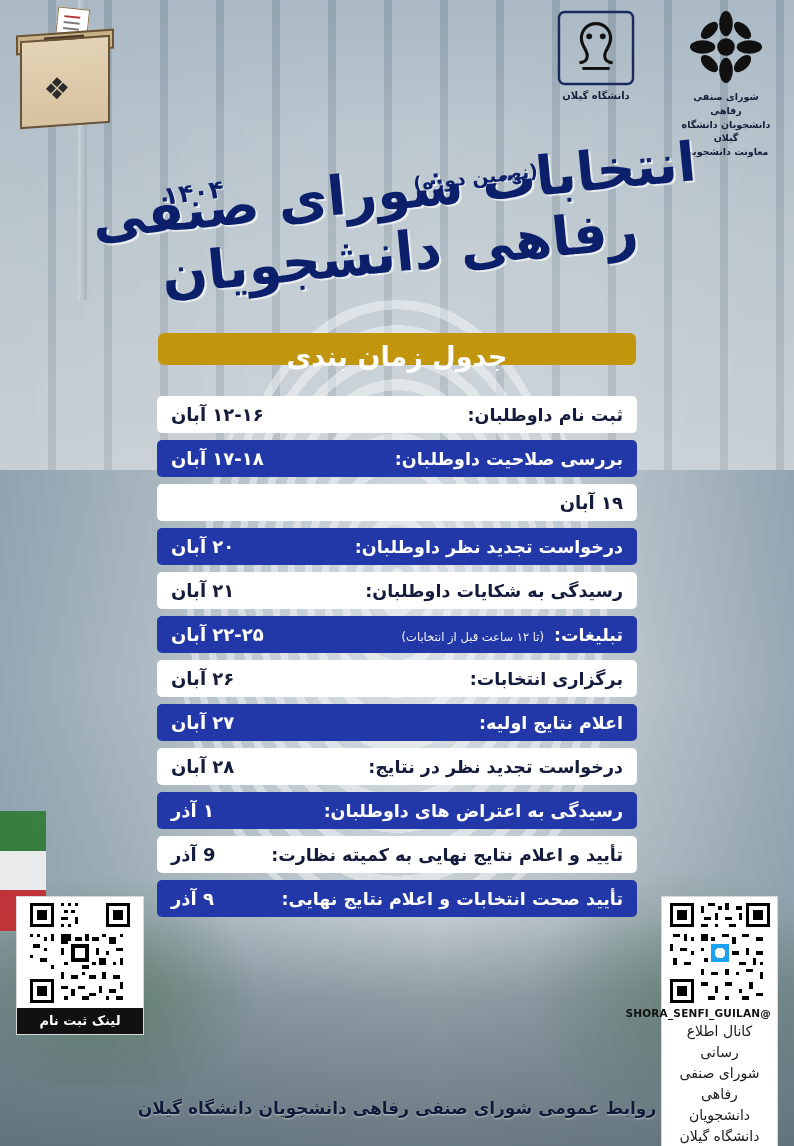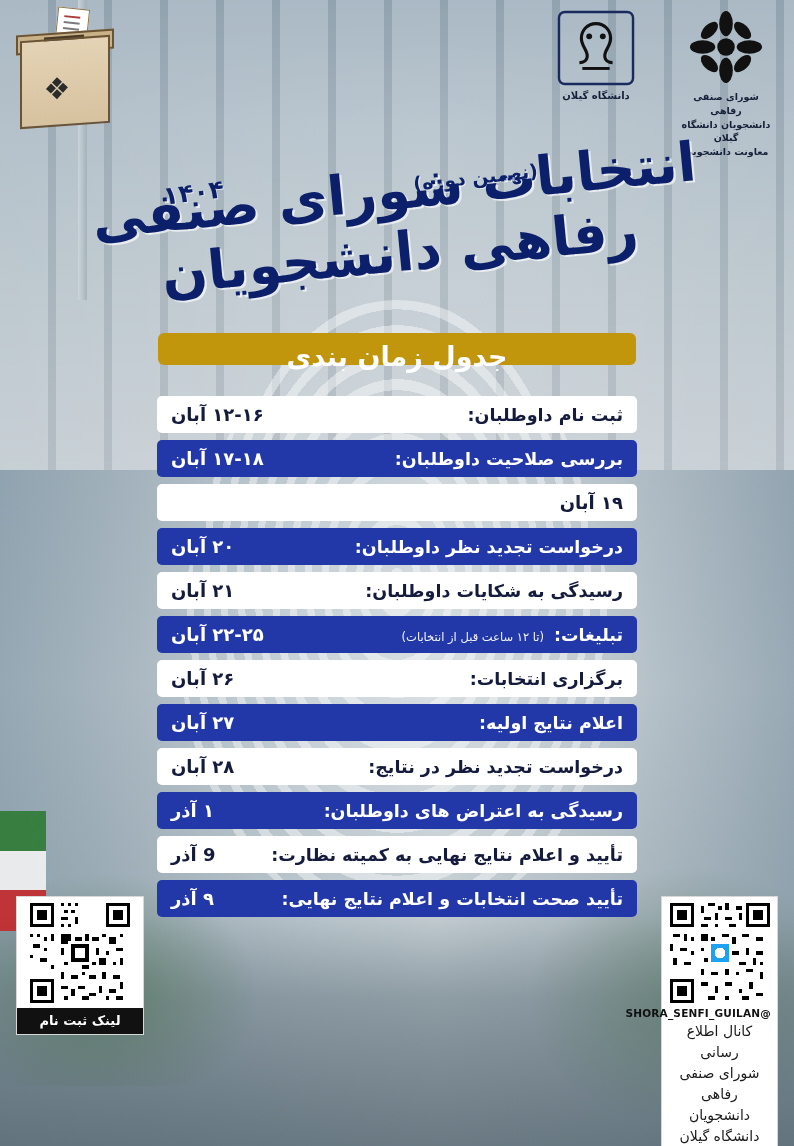--- a/index.html
+++ b/index.html
@@ -643,14 +643,15 @@
           <rect x="12" y="12" width="5" height="5" fill="#1da1f2"></rect>
         <circle cx="14.5" cy="14.5" r="1.6" fill="#fff"></circle>
       </g>
     </svg>
     <div class="qr-handle">@SHORA_SENFI_GUILAN</div>
     <div class="qr-lines">کانال اطلاع رسانی
 شورای صنفی رفاهی
 دانشجویان دانشگاه گیلان</div>
   </div>
 
+  <div class="footer">روابط عمومی شورای صنفی رفاهی دانشجویان دانشگاه گیلان</div>
 
 </div>
 
 </body></html>

